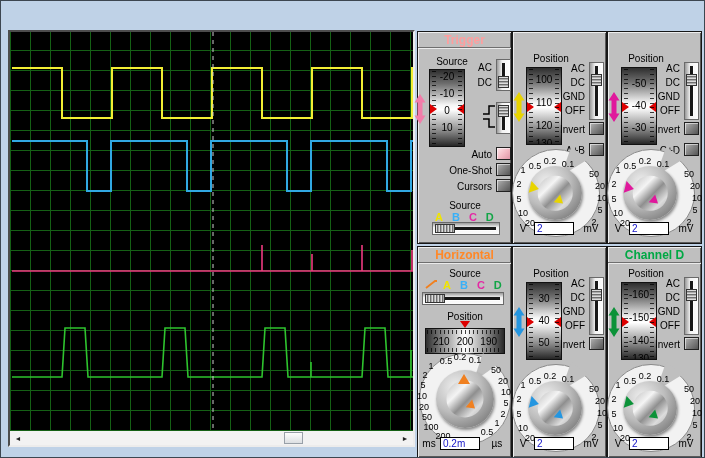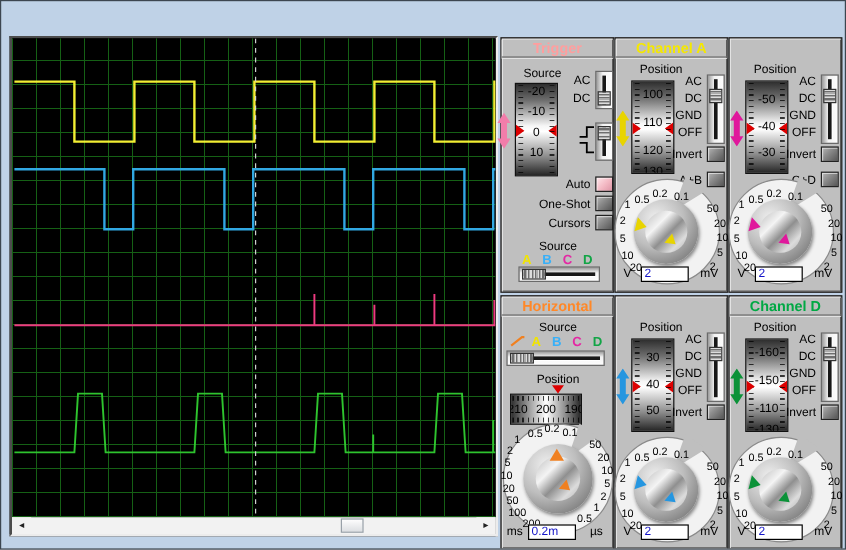--- a/index.html
+++ b/index.html
@@ -38,21 +38,21 @@
   .rlbl{text-align:right;}
   
   .vgauge{position:absolute;width:36px;height:78px;border:1px solid #111;overflow:hidden;cursor:ns-resize;
     background:linear-gradient(180deg,#2e2e2e 0%,#6e6e6e 18%,#f6f6f6 46%,#ffffff 52%,#8a8a8a 80%,#262626 100%);}
   .vgauge::before{content:"";position:absolute;left:2px;top:1px;bottom:1px;width:4px;
     background:repeating-linear-gradient(180deg,rgba(0,0,0,.75) 0 1px,transparent 1px 4.8px);}
   .vgauge::after{content:"";position:absolute;right:2px;top:1px;bottom:1px;width:4px;
     background:repeating-linear-gradient(180deg,rgba(0,0,0,.75) 0 1px,transparent 1px 4.8px);}
   .gval{position:absolute;width:100%;text-align:center;font-size:10px;color:#000;}
   
-  .hgauge{position:absolute;width:60px;height:26px;border:1px solid #111;overflow:hidden;cursor:ew-resize;
+  .hgauge{position:absolute;width:80px;height:26px;border:1px solid #111;overflow:hidden;cursor:ew-resize;
     background:linear-gradient(90deg,#2e2e2e,#8c8c8c 22%,#fff 50%,#8c8c8c 78%,#262626);}
   .hgauge::before{content:"";position:absolute;top:1px;left:1px;right:1px;height:4px;
     background:repeating-linear-gradient(90deg,rgba(0,0,0,.75) 0 1px,transparent 1px 4.2px);}
   .hgauge::after{content:"";position:absolute;bottom:1px;left:1px;right:1px;height:4px;
     background:repeating-linear-gradient(90deg,rgba(0,0,0,.75) 0 1px,transparent 1px 4.2px);}
   .hg-vals{position:absolute;top:7px;width:100%;display:flex;justify-content:center;gap:7px;font-size:10px;}
   
   .tri{position:absolute;width:0;height:0;}
   .tri-right{border-top:5px solid transparent;border-bottom:5px solid transparent;border-left:7px solid #dd0000;}
   .tri-left{border-top:5px solid transparent;border-bottom:5px solid transparent;border-right:7px solid #dd0000;}
@@ -171,21 +171,20 @@
       <span style="color: rgb(56, 176, 248);">B</span>
       <span style="color: rgb(228, 40, 164);">C</span>
       <span style="color: rgb(18, 165, 70);">D</span>
     </div>
     <div class="hslider" style="left:14px;top:190px;width:68px">
       <div class="hhandle"></div>
     </div>
   </div>
 
   <div class="panel" style="left: 511px; top: 30px; width: 95px; height: 213px; --accent: #e8d400;">
-    <div class="phead" style="color: rgb(245, 232, 0);">Channel A</div>
     <div class="lbl cpos" style="left:8px;top:21px;width:60px">Position</div>
     <svg class="dblarrow" style="left:0;top:60px" width="12" height="30" viewBox="0 0 12 30">
         <path d="M6 0 L11.5 8.5 H8.5 V21.5 H11.5 L6 30 L0.5 21.5 H3.5 V8.5 H0.5 Z" fill="currentColor"></path>
       </svg>
     <div class="vgauge" style="left:13px;top:35px">
       <span class="gval" style="top:6px">100</span>
       <span class="gval" style="top:29px">110</span>
       <span class="gval" style="top:52px">120</span>
       <span class="gval" style="top:70px">130</span>
       <div class="tri tri-right" style="left:0;top:34px"></div>
@@ -392,21 +391,21 @@
 
   <div class="panel" style="left: 606px; top: 245px; width: 95px; height: 212px; --accent: #0b9238;">
     <div class="phead" style="color: rgb(0, 168, 68);">Channel D</div>
     <div class="lbl cpos" style="left:8px;top:21px;width:60px">Position</div>
     <svg class="dblarrow" style="left:0;top:60px" width="12" height="30" viewBox="0 0 12 30">
         <path d="M6 0 L11.5 8.5 H8.5 V21.5 H11.5 L6 30 L0.5 21.5 H3.5 V8.5 H0.5 Z" fill="currentColor"></path>
       </svg>
     <div class="vgauge" style="left:13px;top:35px">
       <span class="gval" style="top:6px">-160</span>
       <span class="gval" style="top:29px">-150</span>
-      <span class="gval" style="top:52px">-110</span>
+      <span class="gval" style="top:52px">-140</span>
       <span class="gval" style="top:70px">-130</span>
       <div class="tri tri-right" style="left:0;top:34px"></div>
       <div class="tri tri-left" style="right:0;top:34px"></div>
     </div>
     <div class="modes">
       <div>AC</div>
       <div>DC</div>
       <div>GND</div>
       <div>OFF</div>
     </div>

